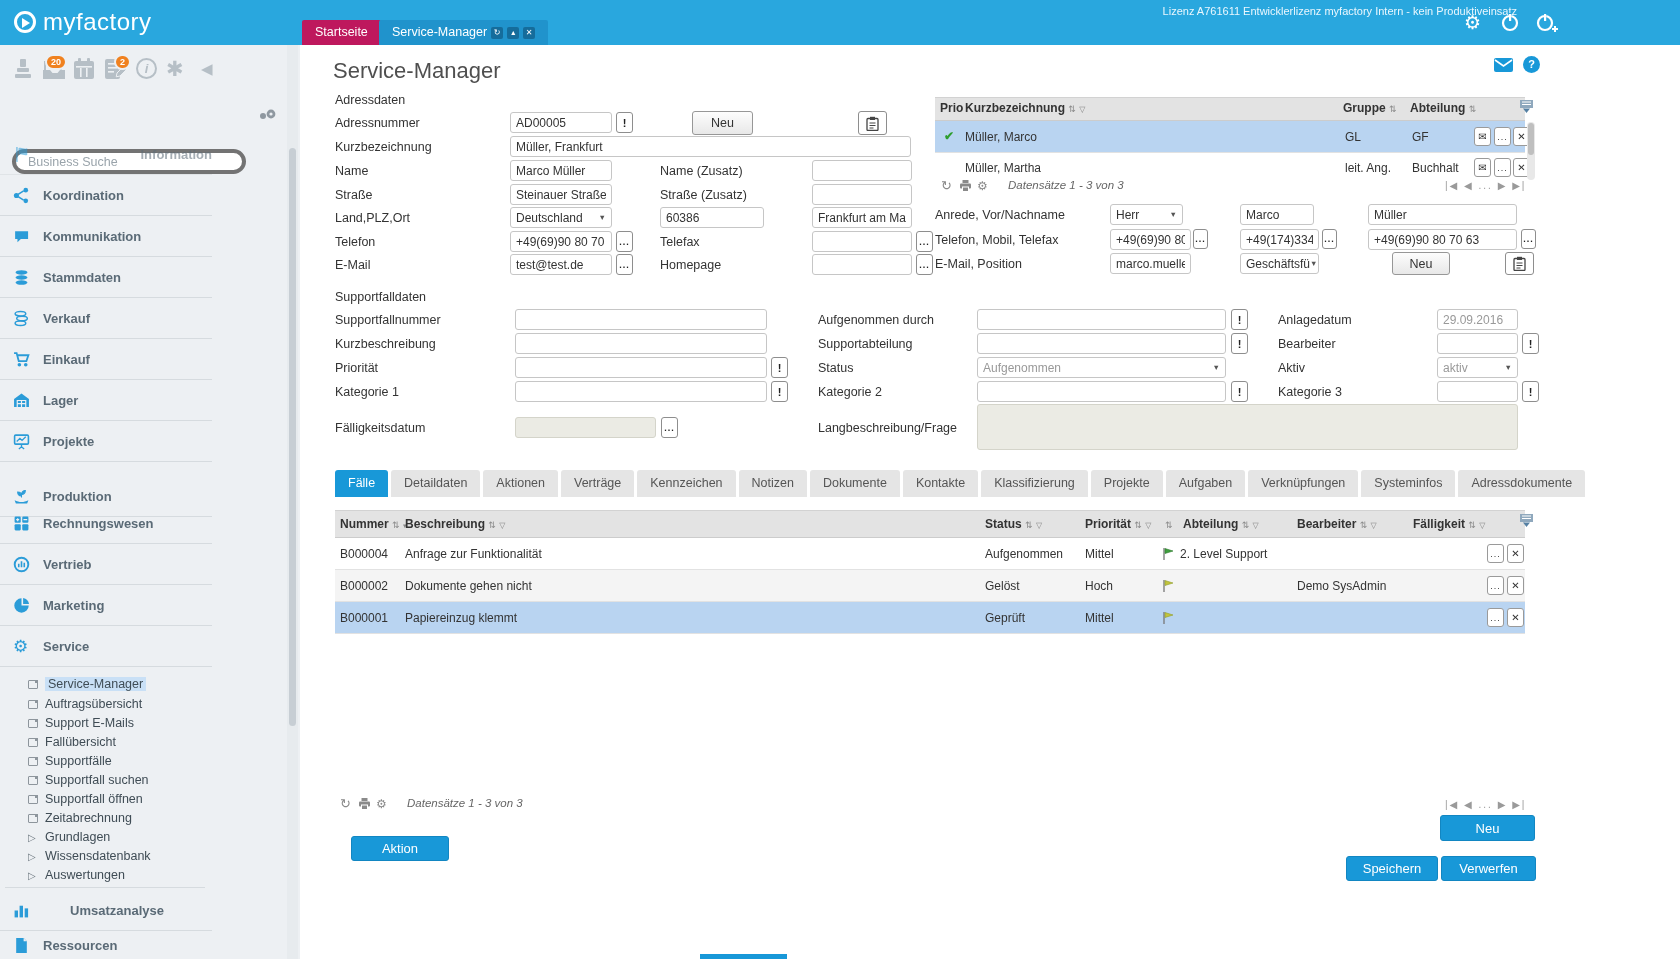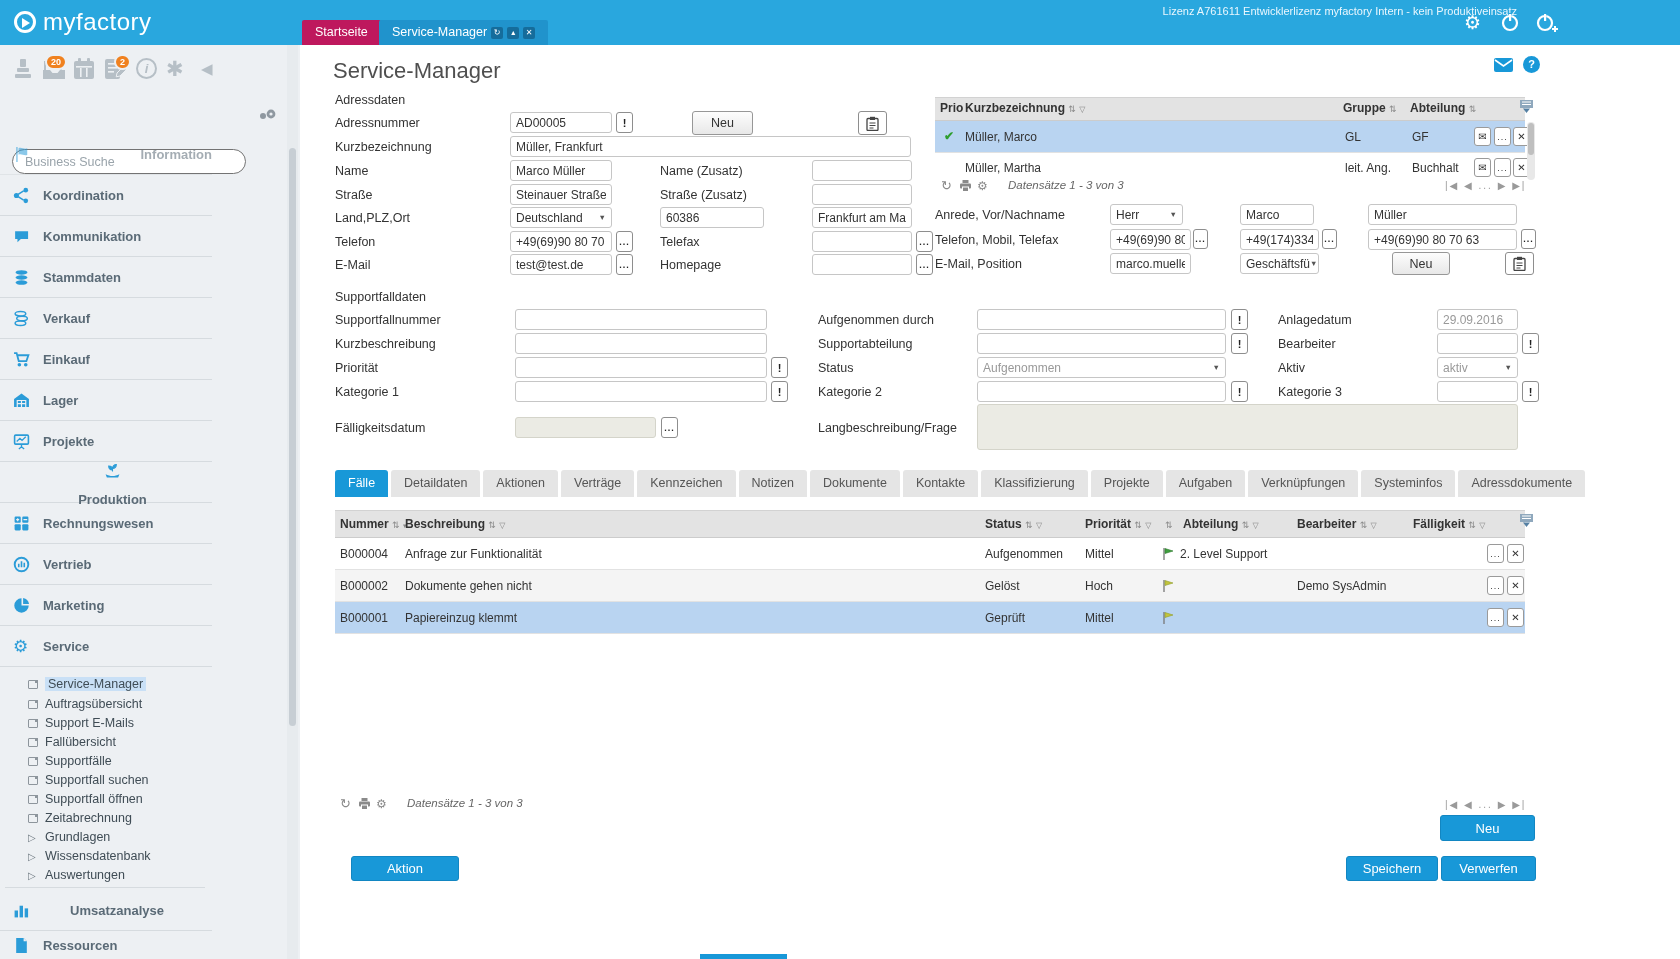--- a/index.html
+++ b/index.html
@@ -17,21 +17,21 @@
   .hdr-ico { position:absolute; top:13px; color:#fff; font-size:19px; line-height:19px; }
   .tab { position:absolute; top:20px; height:25px; line-height:25px; color:#fff; font-size:12.5px; padding:0 13px; border-radius:2px 2px 0 0; }
   .tab-start { left:302px; background:#be185d; }
   .tab-active { left:379px; background:#2093cc; display:flex; align-items:center; gap:4px; }
   .tbadge { width:12px; height:12px; background:rgba(8,62,96,.45); border-radius:2px; color:#fff; font-size:8px; line-height:12px; text-align:center; display:inline-block; }
 
   
   .leftpanel { position:absolute; left:0; top:45px; width:300px; height:914px; background:#edf0f3; }
   .tico { position:absolute; color:#b6bfc6; }
   .badge { position:absolute; background:#f0811f; color:#fff; border-radius:9px; font-size:9px; font-weight:bold; padding:1px 4px; border:2px solid #edf0f3; }
-  .search { position:absolute; left:12px; top:104px; width:234px; height:25px; border:1px solid #737373; border-radius:13px; background:#fff; padding:0 12px; font-size:12.5px; color:#333; font-family:"Liberation Sans", sans-serif; }
+  .search { position:absolute; left:12px; top:104px; width:234px; height:25px; border:4px solid #737373; border-radius:13px; background:#fff; padding:0 12px; font-size:12.5px; color:#333; font-family:"Liberation Sans", sans-serif; }
   .search::placeholder { color:#9aa4ab; }
   .nav { position:absolute; left:0; width:212px; height:41px; display:flex; align-items:center; padding-left:13px; gap:13px; border-bottom:1px solid #d6dbdf; }
   .nav-lbl { font-size:13px; font-weight:bold; color:#5a6a76; white-space:nowrap; }
   .nico { width:17px; height:17px; flex:0 0 17px; }
   .sub { position:absolute; left:28px; height:20px; display:flex; align-items:center; gap:7px; font-size:12.5px; color:#3f4c55; white-space:nowrap; }
   .wicon { width:10px; height:9px; border:1px solid #8d959c; border-radius:1px; position:relative; flex:0 0 10px; }
   .wicon::before { content:""; position:absolute; top:-1px; right:-1px; width:3px; height:3px; background:#8d959c; }
   .sel-sub { background:#c9e0f6; padding:0 3px; }
   .exp { color:#707a82; font-size:10px; width:10px; }
   .sbar-track { position:absolute; left:287px; top:45px; width:11px; height:914px; background:#e7ebee; }
@@ -221,21 +221,21 @@
     <span class="nav-lbl">Lager</span>
   </div>
   <div class="nav" style="top:421px;">
     <span class="nico"><svg viewBox="0 0 16 16" width="17" height="17">
           <rect x="1.5" y="2" width="13" height="8.5" rx="1" fill="none" stroke="#2b9cd8" stroke-width="1.5"></rect>
           <path d="M3.5 8l3-3 2 2 3.5-3.5" fill="none" stroke="#2b9cd8" stroke-width="1.2"></path>
           <path d="M8 10.5v2.5M5.5 15l2.5-2 2.5 2" fill="none" stroke="#2b9cd8" stroke-width="1.3"></path>
         </svg></span>
     <span class="nav-lbl">Projekte</span>
   </div>
-  <div class="nav" style="top:462px;flex-direction:column;">
+  <div class="nav" style="top:476px;">
     <span class="nico"><svg viewBox="0 0 16 16" width="17" height="17" fill="#2b9cd8">
           <path d="M8 9V5.5M8 7.5C6 7.5 4.4 6 4.4 3.8 7 3.8 8 5.4 8 7.5zm0-1.5c0-2.1 1.6-3.7 3.6-3.7C11.6 4.5 10 6 8 6z" stroke="#2b9cd8" stroke-width="1"></path>
           <path d="M1.5 11.5c4.3 2.3 8.7 2.3 13 0l-1.2 3H2.7z"></path>
         </svg></span>
     <span class="nav-lbl">Produktion</span>
   </div>
   <div class="nav" style="top:503px;">
     <span class="nico"><svg viewBox="0 0 16 16" width="17" height="17" fill="#2b9cd8">
           <rect x="1.5" y="1.5" width="5.8" height="5.8" rx="1"></rect>
           <rect x="8.7" y="1.5" width="5.8" height="5.8" rx="1"></rect>
@@ -664,18 +664,18 @@
   <div class="pgr" style="left:407px; top:797px;">Datensätze 1 - 3 von 3</div>
   <div class="pagnav" style="left:1445px; top:799px;">
     <span>|◀</span>
     <span>◀</span>
     <span>...</span>
     <span>▶</span>
     <span>▶|</span>
   </div>
 
   <div class="bbtn" style="left:1440px; top:815px; width:95px; height:26px;">Neu</div>
-  <div class="bbtn" style="left:351px; top:856px; width:108px; height:25px;">Aktion</div>
+  <div class="bbtn" style="left:351px; top:836px; width:98px; height:25px;">Aktion</div>
   <div class="bbtn" style="left:1346px; top:856px; width:92px; height:25px;">Speichern</div>
   <div class="bbtn" style="left:1441px; top:856px; width:95px; height:25px;">Verwerfen</div>
 
   <div style="position:absolute; left:700px; top:954px; width:87px; height:5px; background:#1898d8;"></div>
 </div>
 
 </body></html>

